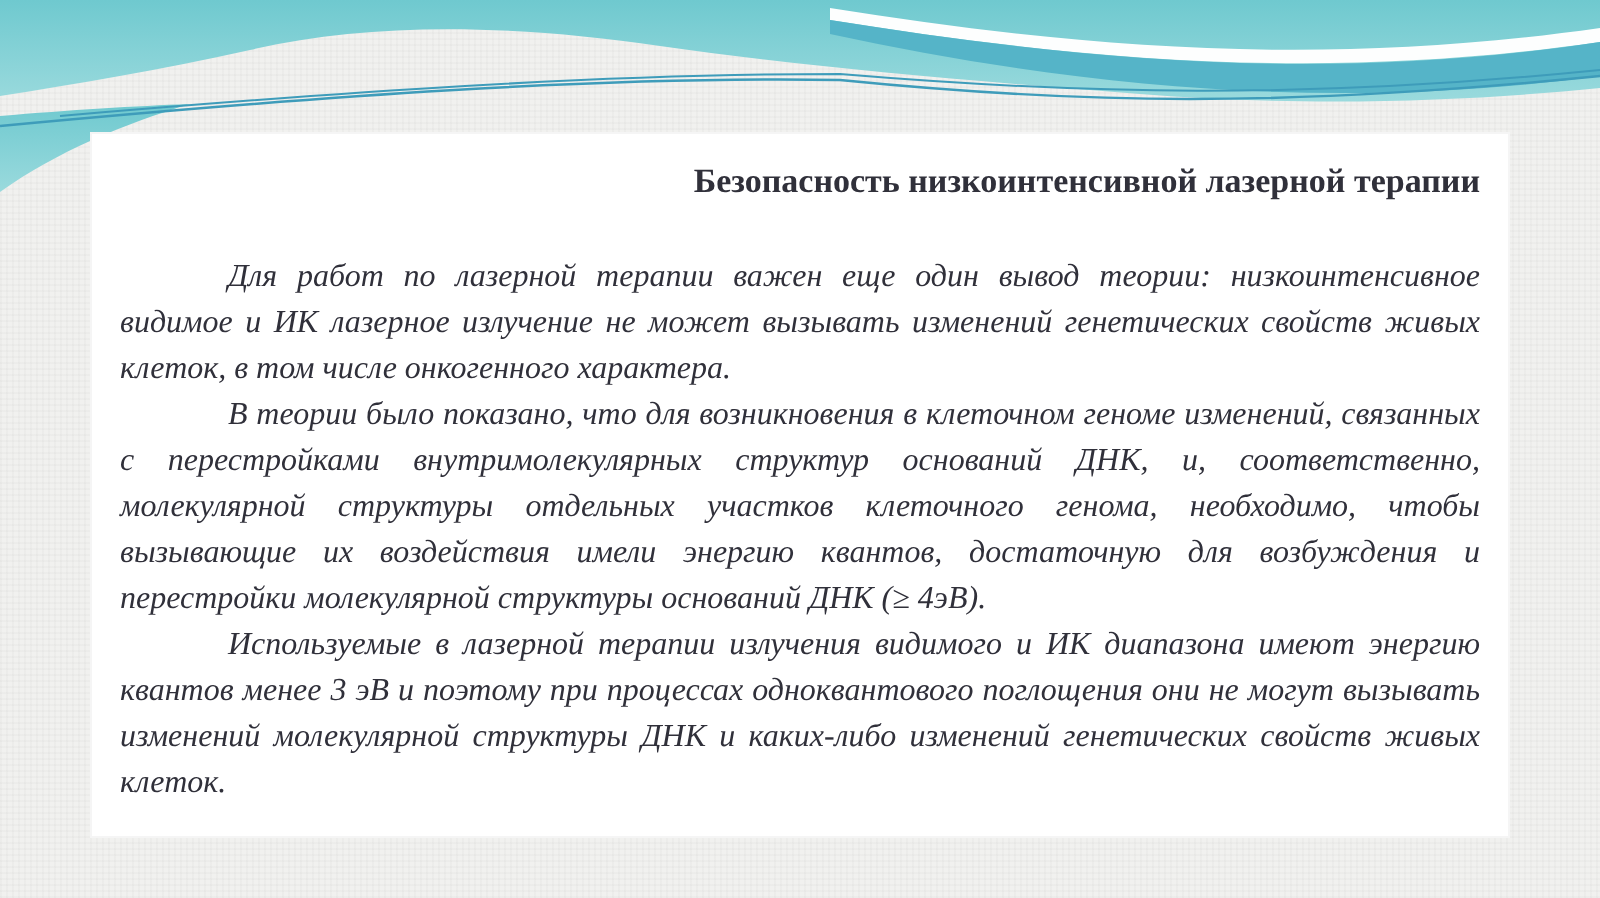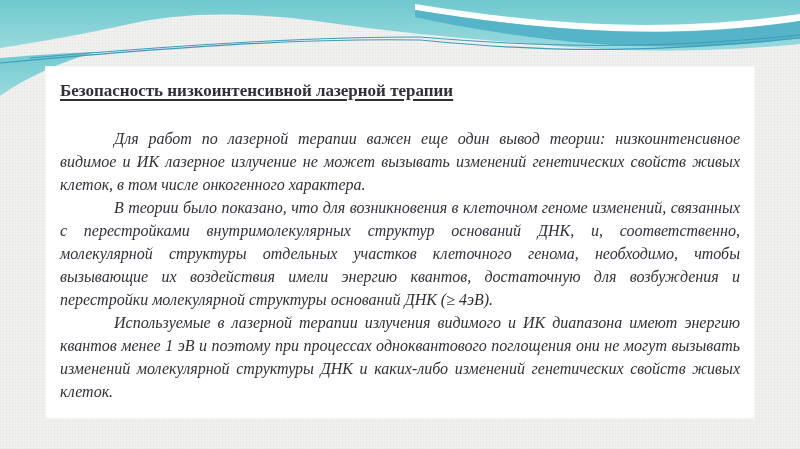--- a/index.html
+++ b/index.html
@@ -38,23 +38,22 @@
     width:710px;height:353px;
     background:var(--panel);
     border:1px solid rgba(0,0,0,0.04);
     padding:13px 14px 0 14px;
   }
   .title{
     margin:0 0 26px 0;
     font-size:17px;
     line-height:21px;
     font-weight:700;
-    text-align:left;
+    text-align:right;
     color:var(--text);
-    text-decoration:underline;
     text-decoration-thickness:1.5px;
     text-underline-offset:3px;
   }
   .body-text p{
     margin:0;
     font-size:16px;
     line-height:23px;
     text-align:justify;
     text-indent:54px;
     color:var(--text);
@@ -84,17 +83,17 @@
 
     <path d="M0,63 C160,48 300,38 420,40 C540,52 640,54 800,38" fill="none" stroke="var(--accent-line)" stroke-width="1.2"></path>
     <path d="M30,58 C170,46 300,37 420,37 C540,47 650,50 800,35" fill="none" stroke="var(--accent-line)" stroke-width="1"></path>
   </svg>
 
   <div class="panel">
     <h1 class="title">Безопасность низкоинтенсивной  лазерной терапии</h1>
     <div class="body-text">
       <p>Для работ по  лазерной терапии важен еще один вывод теории: низкоинтенсивное видимое и ИК лазерное излучение не может вызывать изменений генетических свойств живых клеток, в том числе онкогенного характера.</p>
       <p>В теории было показано, что для возникновения в клеточном геноме изменений, связанных с перестройками внутримолекулярных структур оснований ДНК, и, соответственно, молекулярной структуры отдельных участков клеточного генома, необходимо, чтобы вызывающие их воздействия имели энергию квантов, достаточную для возбуждения и перестройки молекулярной структуры  оснований ДНК (≥  4эВ).</p>
-      <p>Используемые в лазерной терапии излучения видимого и ИК диапазона имеют энергию квантов менее 1 эВ и поэтому при процессах одноквантового поглощения они не могут вызывать изменений молекулярной структуры ДНК и каких-либо изменений генетических свойств живых клеток.</p>
+      <p>Используемые в лазерной терапии излучения видимого и ИК диапазона имеют энергию квантов менее 3 эВ и поэтому при процессах одноквантового поглощения они не могут вызывать изменений молекулярной структуры ДНК и каких-либо изменений генетических свойств живых клеток.</p>
     </div>
   </div>
 
 </div>
 
 </body></html>

